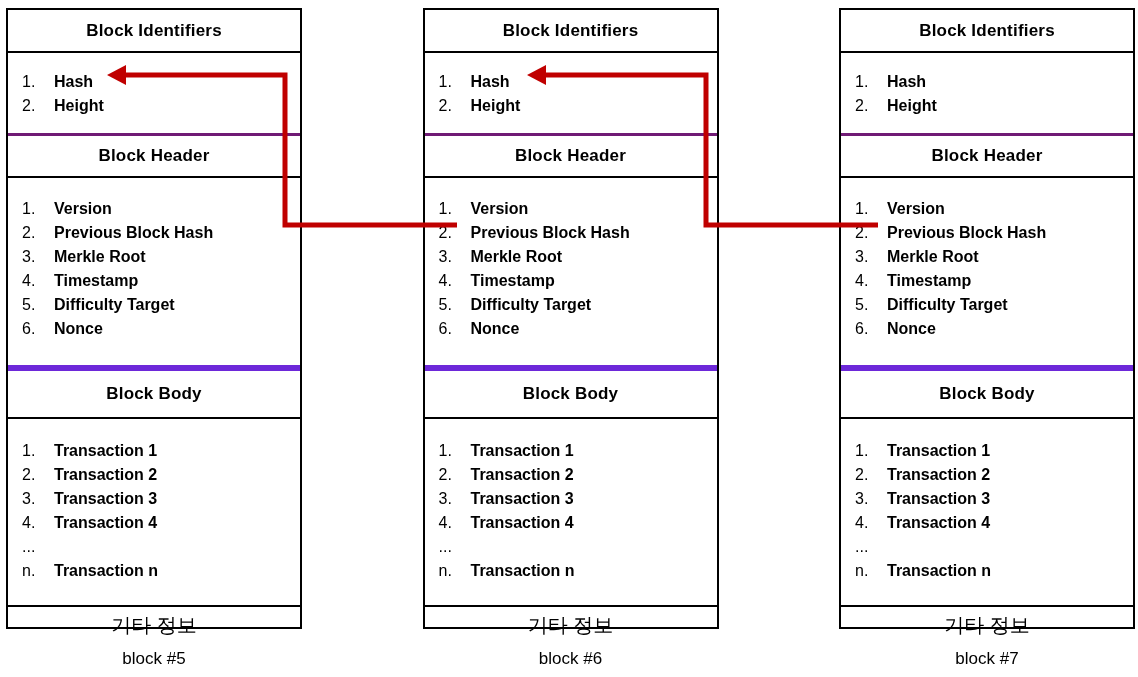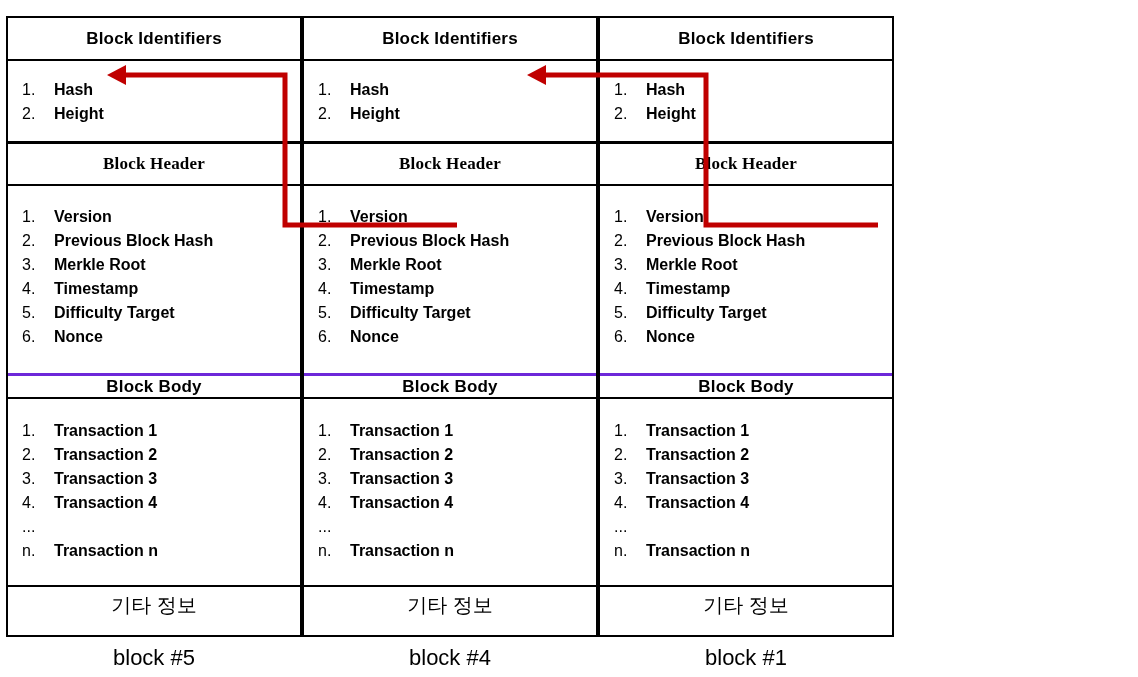--- a/index.html
+++ b/index.html
@@ -10,21 +10,22 @@
     width: 1138px;
     height: 677px;
     background: #ffffff;
     overflow: hidden;
   }
 
   .blocks {
     position: absolute;
     inset: 0;
     display: flex;
-    padding: 16px 3px 0 6px;
+    justify-content: space-between;
+    padding: 8px 3px 0 6px;
     box-sizing: border-box;
   }
 
   .block-col { width: 296px; }
 
   .block {
     border: 2px solid #000;
     height: 621px;
     box-sizing: border-box;
     background: #fff;
@@ -35,43 +36,43 @@
   .sec-title {
     display: flex;
     align-items: center;
     justify-content: center;
     font-weight: bold;
     font-size: 17px;
     letter-spacing: 0.2px;
   }
   .s-title1 { height: 41px; }
   .s-list1  { height: 82px;  border-top: 2px solid #000; padding-top: 17px; }
-  .s-title2 { height: 43px;  border-top: 3px solid #000000; font-family: Liberation Serif, serif; }
+  .s-title2 { height: 43px;  border-top: 3px solid #701a75; }
   .s-list2  { height: 189px; border-top: 2px solid #000; padding-top: 19px; }
-  .s-title3 { height: 24px;  border-top: 3px solid #6d28d9; }
+  .s-title3 { height: 52px;  border-top: 6px solid #6d28d9; }
   .s-list3  { height: 188px; border-top: 2px solid #000; padding-top: 20px; }
   .s-footer { height: 38px;  border-top: 2px solid #000;
               display: flex; align-items: center; justify-content: center;
               font-size: 20px; }
 
   .row {
     height: 24px;
     display: flex;
     align-items: center;
     padding-left: 14px;
     font-size: 16px;
     white-space: nowrap;
   }
   .row .num { width: 32px; flex: 0 0 32px; }
   .row .lbl { flex: 1; font-weight: bold; }
 
   .caption {
     text-align: center;
-    margin-top: 8px;
-    font-size: 22px;
+    margin-top: 20px;
+    font-size: 17px;
   }
 
   .arrow-layer {
     position: absolute;
     inset: 0;
     pointer-events: none;
   }
   .arrow-path {
     fill: none;
     stroke: #c00000;
@@ -220,21 +221,21 @@
               <span class="num">...</span>
               <span class="lbl"></span>
             </div>
             <div class="row">
               <span class="num">n.</span>
               <span class="lbl">Transaction n</span>
             </div>
           </div>
       <div class="sec s-footer">기타 정보</div>
     </div>
-    <div class="caption">block #4</div>
+    <div class="caption">block #6</div>
   </div>
 
   <div class="block-col">
     <div class="block">
       <div class="sec sec-title s-title1">Block Identifiers</div>
       <div class="sec s-list1">
             <div class="row">
               <span class="num">1.</span>
               <span class="lbl">Hash</span>
             </div>
@@ -292,21 +293,21 @@
               <span class="num">...</span>
               <span class="lbl"></span>
             </div>
             <div class="row">
               <span class="num">n.</span>
               <span class="lbl">Transaction n</span>
             </div>
           </div>
       <div class="sec s-footer">기타 정보</div>
     </div>
-    <div class="caption">block #1</div>
+    <div class="caption">block #7</div>
   </div>
 </div>
 
   <svg class="arrow-layer" width="1138" height="677" viewBox="0 0 1138 677">
     <g>
       <path class="arrow-path" d="M457,225 H285 V75 H124" style="stroke: rgb(192, 0, 0);"></path>
       <polygon class="arrow-head" points="107,75 126,65 126,85" style="fill: rgb(192, 0, 0);"></polygon>
     </g>
     <g>
       <path class="arrow-path" d="M878,225 H706 V75 H544" style="stroke: rgb(192, 0, 0);"></path>

